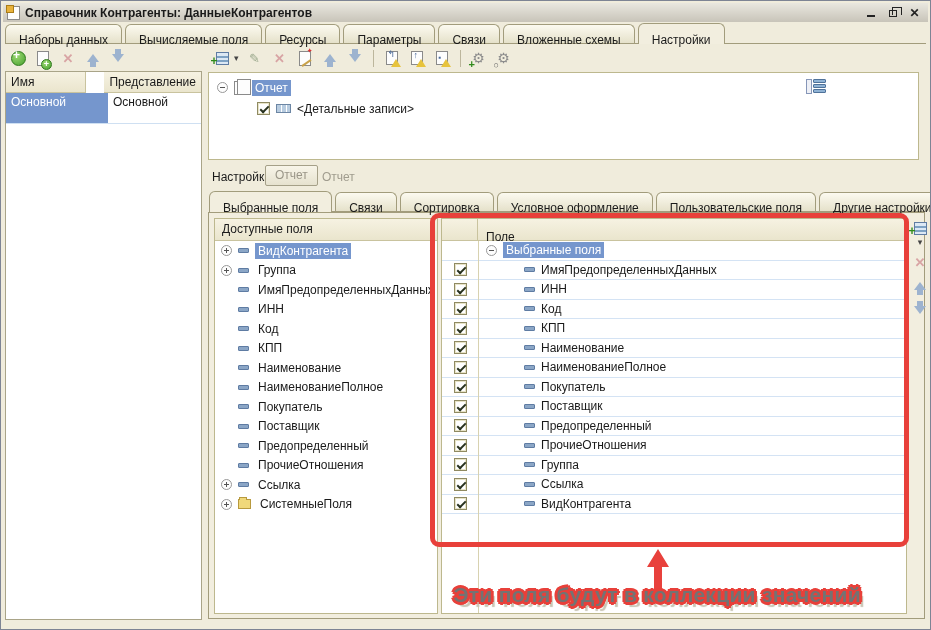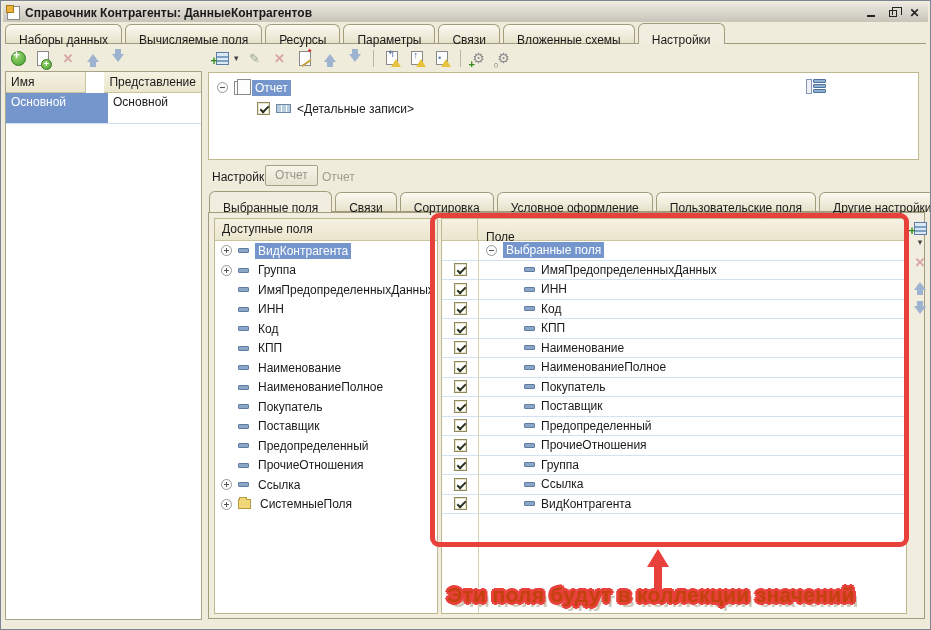--- a/index.html
+++ b/index.html
@@ -112,22 +112,22 @@
   .sf-group-row{display:flex;align-items:center;height:19.5px;border-bottom:1px solid #d4e3f4;padding-left:44px;gap:6px;}
   .sf-row{display:flex;align-items:center;height:19.5px;border-bottom:1px solid #d4e3f4;gap:6px;}
   .cb-cell{width:36px;display:flex;justify-content:center;flex:none;}
   .sf-row .dash-icon{margin-left:40px;}
   .sf-label{white-space:nowrap;}
   
   #field-toolbar{position:absolute;left:909px;top:218px;width:20px;display:flex;flex-direction:column;align-items:center;gap:6px;}
   
   #red-box{position:absolute;left:429px;top:212px;width:479px;height:334px;border:5px solid #e8403a;border-radius:9px;z-index:6;pointer-events:none;}
   #red-arrow{position:absolute;left:643px;top:548px;z-index:6;}
-  #annotation-text{position:absolute;left:440px;top:582px;width:420px;text-align:center;z-index:6;
-    font-size:21px;font-weight:bold;color:#c2410c;letter-spacing:0.3px;white-space:nowrap;
+  #annotation-text{position:absolute;left:440px;top:582px;width:420px;text-align:right;z-index:6;
+    font-size:21px;font-weight:bold;color:#737373;letter-spacing:0.3px;white-space:nowrap;
     text-shadow:-2px -2px 0 #e8403a,2px -2px 0 #e8403a,-2px 2px 0 #e8403a,2px 2px 0 #e8403a,
       -3px 0 0 #e8403a,3px 0 0 #e8403a,0 -3px 0 #e8403a,0 3px 0 #e8403a,
       -2px 0 0 #e8403a,2px 0 0 #e8403a,0 2px 0 #e8403a,0 -2px 0 #e8403a,
       4px 5px 1px #c9c5b4;}
 </style>
 </head>
 <body>
 
 <div class="window">
 

